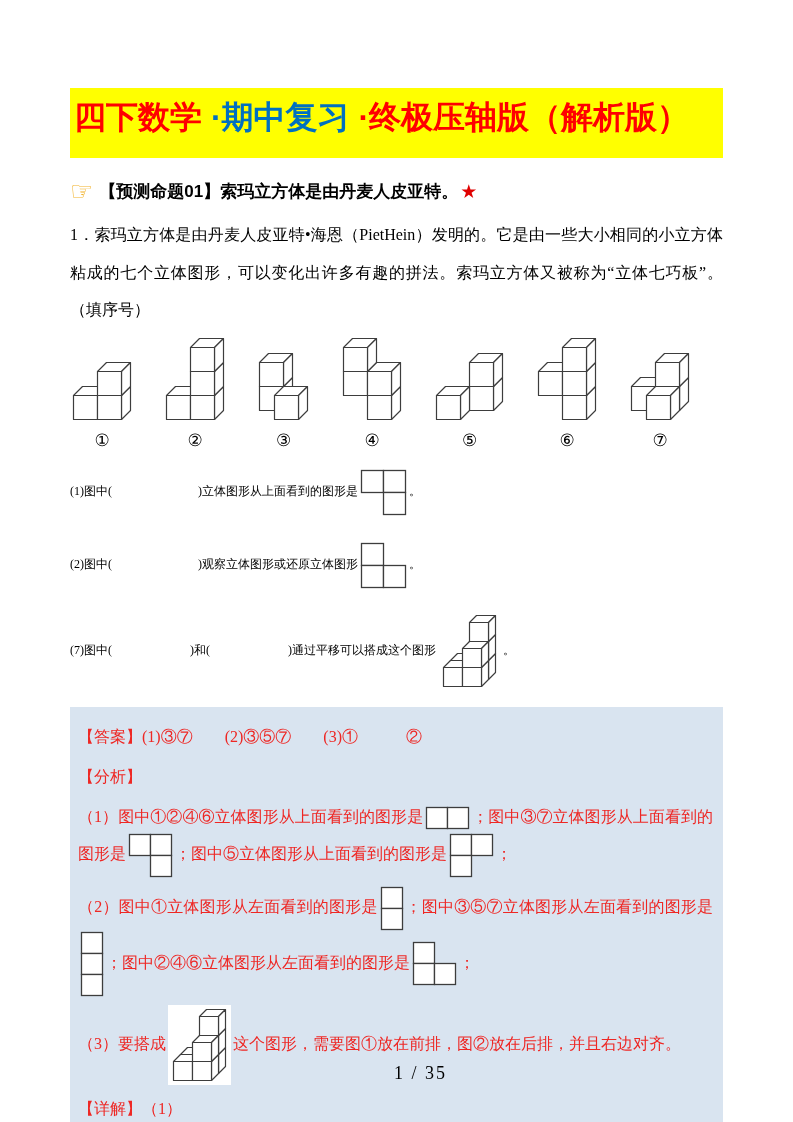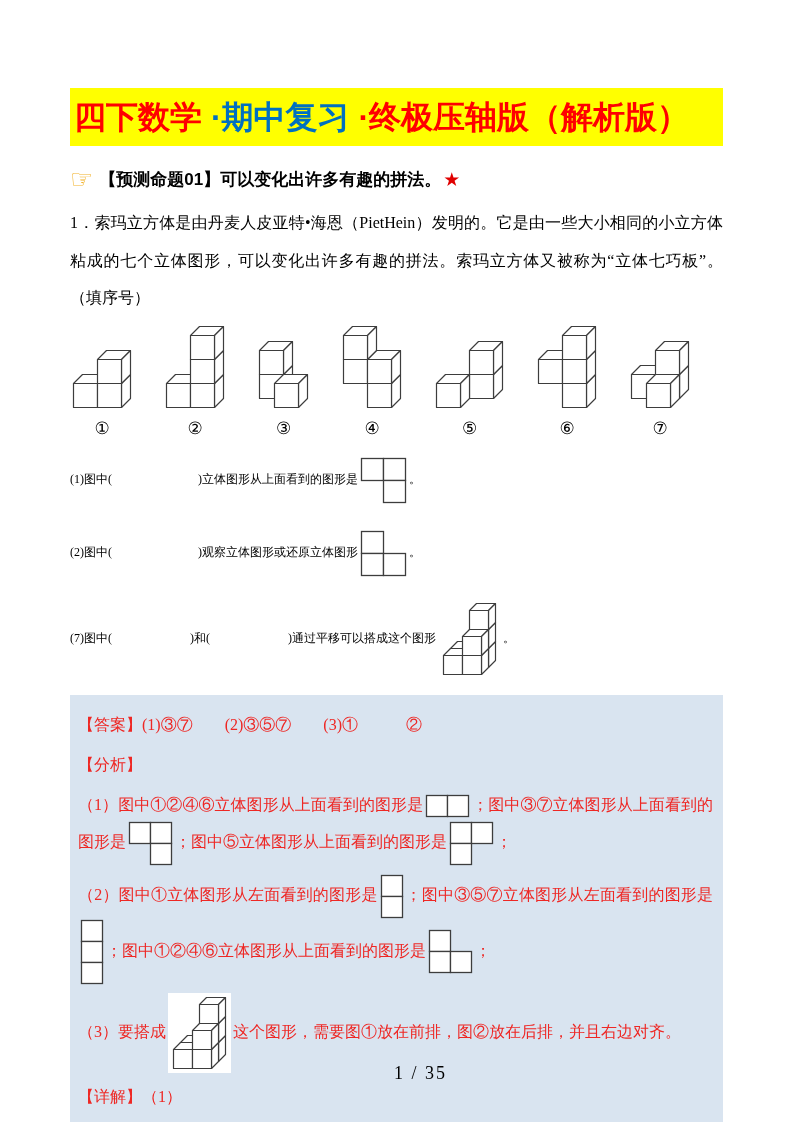--- a/index.html
+++ b/index.html
@@ -1,20 +1,20 @@
 <!DOCTYPE html>
 <html><head>
 <meta charset="utf-8">
 <style>
   html,body{margin:0;padding:0;background:#9a9a9a;}
   .page{width:793px;height:1122px;background:#fff;margin:0 auto;position:relative;
         font-family:"Liberation Serif","DejaVu Serif",serif;color:#000;overflow:hidden;}
   .content{position:absolute;left:70px;top:88px;width:653px;}
 
-  .title-banner{background:var(--yellow,#FFFF00);height:58px;line-height:58px;
+  .title-banner{background:var(--yellow,#FFFF00);height:70px;line-height:58px;
         font-family:"Liberation Sans","DejaVu Sans",sans-serif;font-weight:bold;
         font-size:32px;white-space:nowrap;padding-left:4px;}
   .t-red{color:var(--title-red,#FF0000);}
   .t-blue{color:var(--title-blue,#0070C0);}
 
   .topic-header{margin-top:20px;font-family:"Liberation Sans","DejaVu Sans",sans-serif;
         font-weight:bold;font-size:17px;display:flex;align-items:center;}
   .finger{color:var(--finger,#F2B32C);font-size:26px;margin-right:6px;line-height:1;}
   .star{color:var(--star,#E00000);font-size:19px;margin-left:2px;}
 
@@ -49,21 +49,21 @@
 
 <div class="page" style="--yellow: #FFFF00; --title-red: #FF0000; --title-blue: #0070C0; --finger: #F2B32C; --star: #E00000; --ansred: #EE2724; --ansbg: #D9E4F0;">
   <div class="content">
 
     <div class="title-banner">
       <span class="t-red">四下数学</span><span class="t-blue"> ·期中复习</span><span class="t-red"> ·终极压轴版（解析版）</span>
     </div>
 
     <div class="topic-header">
       <span class="finger">☞</span>
-      <span>【预测命题01】可以变化出许多有趣的拼法。</span>
+      <span>【预测命题01】索玛立方体是由丹麦人皮亚特。</span>
       <span class="star">★</span>
     </div>
 
     <p class="question-intro">1．索玛立方体是由丹麦人皮亚特•海恩（PietHein）发明的。它是由一些大小相同的小立方体粘成的七个立体图形，可以变化出许多有趣的拼法。索玛立方体又被称为“立体七巧板”。（填序号）</p>
 
     <div class="figures-row">
       <div class="figure">
         <span data-cubes="figures.0.cubes"><svg width="60" height="60" viewBox="-1.5 -58.5 60 60">
               <polygon points="0,-24 9,-33 33,-33 24,-24"></polygon>
               <polygon points="24,0 33,-9 33,-33 24,-24"></polygon>
@@ -239,21 +239,21 @@
             </svg></span><span>；</span>
       </p>
       <p>
         <span>（2）图中①立体图形从左面看到的图形是</span><span class="grid-inline" data-grid="answer_block.analysis2.shape_d"><svg width="24" height="45" viewBox="-1.5 -1.5 24 45">
               <rect x="0" y="0" width="21" height="21"></rect>
               <rect x="0" y="21" width="21" height="21"></rect>
             </svg></span><span>；图中③⑤⑦立体图形从左面看到的图形是</span><span class="grid-inline" data-grid="answer_block.analysis2.shape_e"><svg width="24" height="66" viewBox="-1.5 -1.5 24 66">
               <rect x="0" y="0" width="21" height="21"></rect>
               <rect x="0" y="21" width="21" height="21"></rect>
               <rect x="0" y="42" width="21" height="21"></rect>
-            </svg></span><span>；图中①②④⑥立体图形从上面看到的图形是</span><span class="grid-inline" data-grid="answer_block.analysis2.shape_f"><svg width="45" height="45" viewBox="-1.5 -1.5 45 45">
+            </svg></span><span>；图中②④⑥立体图形从左面看到的图形是</span><span class="grid-inline" data-grid="answer_block.analysis2.shape_f"><svg width="45" height="45" viewBox="-1.5 -1.5 45 45">
               <rect x="0" y="0" width="21" height="21"></rect>
               <rect x="0" y="21" width="21" height="21"></rect>
               <rect x="21" y="21" width="21" height="21"></rect>
             </svg></span><span>；</span>
       </p>
       <p>
         <span>（3）要搭成</span><span class="cube-inline" data-cubes="staircase.cubes"><svg width="55" height="74" viewBox="-1.5 -72.5 55 74">
               <polygon points="7,-26 14,-33 33,-33 26,-26"></polygon>
               <polygon points="26,-7 33,-14 33,-33 26,-26"></polygon>
               <polygon points="7,-7 26,-7 26,-26 7,-26"></polygon>

